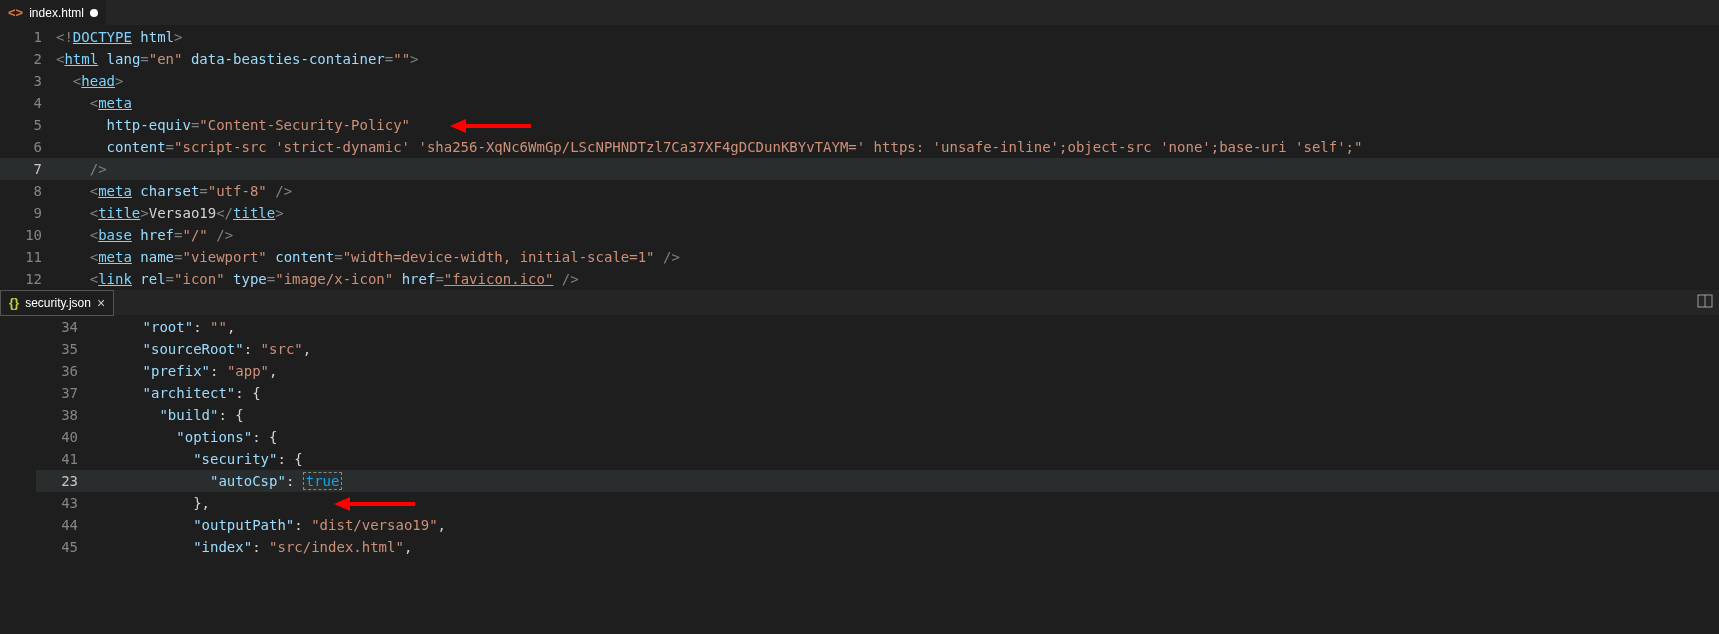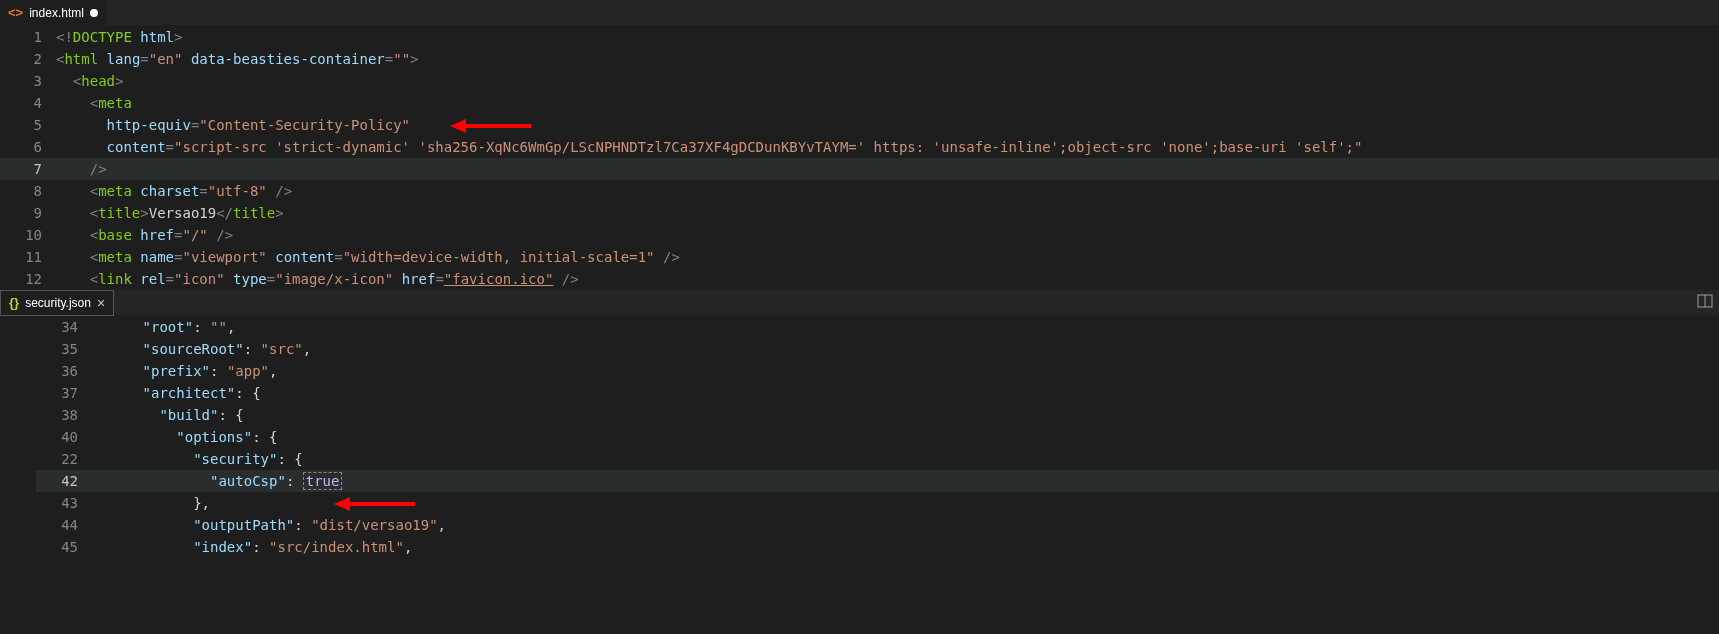--- a/index.html
+++ b/index.html
@@ -42,27 +42,27 @@
 .editor-body {
   display: flex;
   position: relative;
 }
 .row { display: flex; height: 22px; }
 .row.hl { background: #2a2d2e; }
 .row.hl .gln { color: #c6c6c6; }
 .gln { width: 56px; text-align: right; padding-right: 14px; color: #858585; user-select: none; flex-shrink: 0; line-height: 22px; }
 .gln.err { color: #f14c4c; }
 .cd { flex: 1; line-height: 22px; white-space: pre; }
-.tag { color: #84cc16; }
+.tag { color: #7dd3fc; text-decoration: underline; }
 .attr { color: #9cdcfe; }
 .str { color: #ce9178; }
 .punc { color: #808080; }
 .prop { color: #9cdcfe; }
 .val { color: #ce9178; }
-.kw { color: #c4b5fd; }
+.kw { color: #0ea5e9; }
 .txt { color: #d4d4d4; }
 .underline { text-decoration: underline; text-decoration-style: solid; }
 .arrow {
   position: absolute;
   display: flex;
   align-items: center;
   pointer-events: none;
 }
 .arrow-head {
   width: 0; height: 0;
@@ -190,25 +190,25 @@
         </div>
       <div class="row">
           <div class="gln">38</div>
           <div class="cd"><span class="txt">        </span><span class="prop">"build"</span><span class="txt">: </span><span class="txt">{</span></div>
         </div>
       <div class="row">
           <div class="gln">40</div>
           <div class="cd"><span class="txt">          </span><span class="prop">"options"</span><span class="txt">: </span><span class="txt">{</span></div>
         </div>
       <div class="row">
-          <div class="gln">22</div>
+          <div class="gln">41</div>
           <div class="cd"><span class="txt">            </span><span class="prop">"security"</span><span class="txt">: </span><span class="txt">{</span></div>
         </div>
       <div class="row hl">
-          <div class="gln err">42</div>
+          <div class="gln err">23</div>
           <div class="cd"><span class="txt">              </span><span class="prop">"autoCsp"</span><span class="txt">: </span><span class="kw box-outline">true</span></div>
         </div>
       <div class="row">
           <div class="gln">43</div>
           <div class="cd"><span class="txt">            </span><span class="txt">}</span><span class="txt">,</span></div>
         </div>
       <div class="row">
           <div class="gln">44</div>
           <div class="cd"><span class="txt">            </span><span class="prop">"outputPath"</span><span class="txt">: </span><span class="val">"dist/versao19"</span><span class="txt">,</span></div>
         </div>

